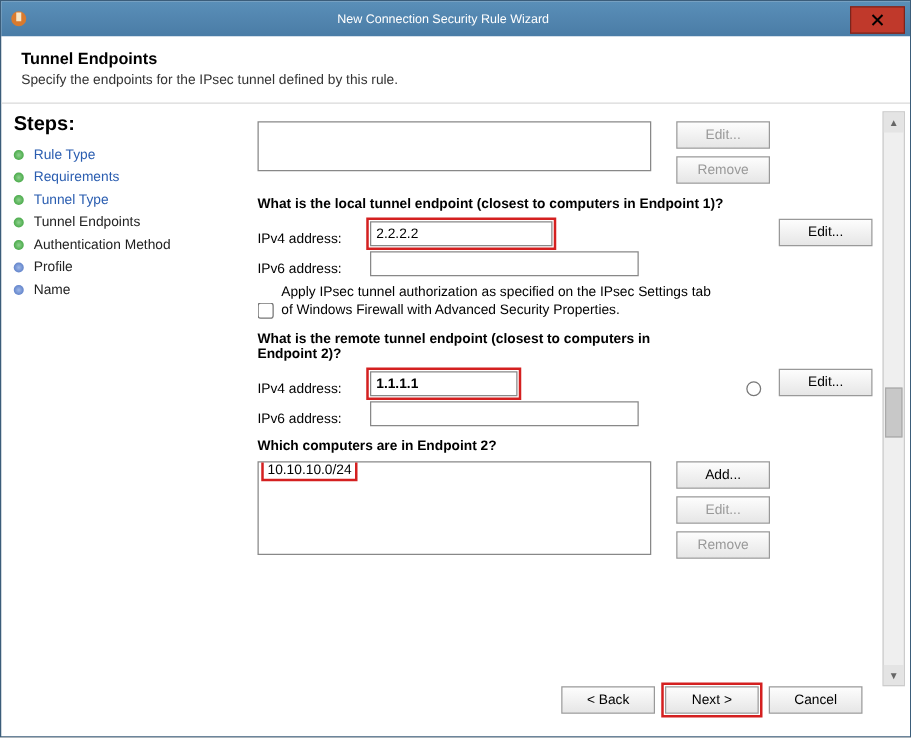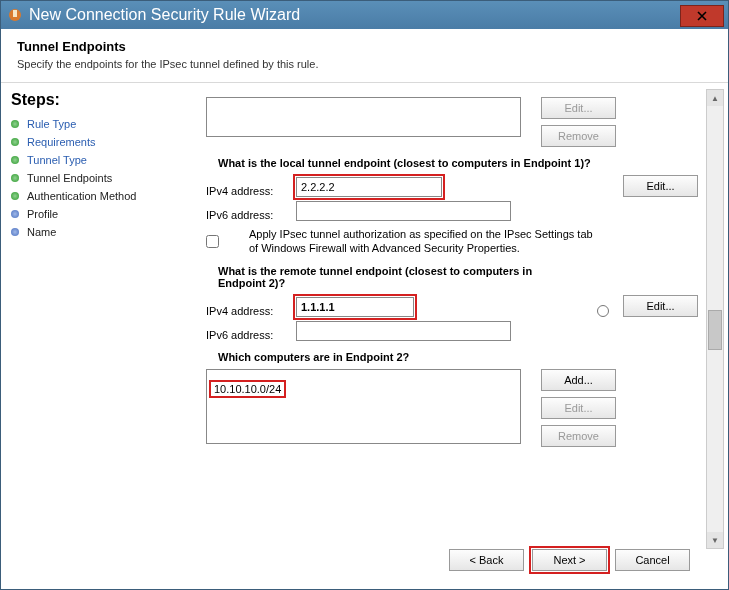--- a/index.html
+++ b/index.html
@@ -1,48 +1,48 @@
 <!DOCTYPE html>
 <html><head>
 <meta charset="utf-8">
 <style>
   * { box-sizing: border-box; }
   body { margin: 0; padding: 0; font-family: "Segoe UI", Tahoma, sans-serif; font-size: 12px; background: #888; }
   .window { width: 729px; height: 590px; background: #fff; border: 1px solid #3b5d7a; position: relative; }
   .titlebar { height: 28px; background: linear-gradient(#5a8fb8,#4a7ca6); display: flex; align-items: center; padding: 0 0 0 6px; color: #fff; }
   .titlebar .icon { width: 16px; height: 16px; margin-right: 6px; }
-  .titlebar .title { flex: 1; text-align: left; font-size: 16px; }
+  .titlebar .title { flex: 1; text-align: center; font-size: 10px; }
   .titlebar .close { width: 44px; height: 22px; background: #c0392b; border: 1px solid #7b241c; display: flex; align-items: center; justify-content: center; margin: 2px 4px 0 0; }
   .titlebar .close svg { width: 10px; height: 10px; }
   .header { padding: 10px 16px 12px 16px; border-bottom: 1px solid #d9d9d9; }
   .header h2 { margin: 0 0 4px 0; font-size: 13px; font-weight: bold; color: #000; }
   .header .sub { font-size: 11px; color: #333; }
   .body { display: flex; height: 475px; }
   .steps { width: 185px; padding: 8px 10px; }
   .steps h3 { margin: 0 0 6px 0; font-size: 16px; font-weight: bold; }
   .step { display: flex; align-items: center; padding: 3px 0; font-size: 11px; cursor: pointer; }
   .step .bullet { width: 8px; height: 8px; border-radius: 50%; margin-right: 8px; }
   .b-green { background: radial-gradient(#8fd18f,#2e9b2e); }
   .b-blue { background: radial-gradient(#9fb8e8,#4a6fbf); }
   .step.link span.lbl { color: #2a5db0; }
   .step.current span.lbl { color: #222; }
   .main { flex: 1; position: relative; padding: 10px 30px 10px 20px; overflow: hidden; }
   .scrollbar { position: absolute; right: 4px; top: 6px; width: 18px; height: 460px; background: #efefef; border: 1px solid #ccc; }
   .scroll-thumb { position: absolute; left: 1px; right: 1px; top: 220px; height: 40px; background: #c8c8c8; border: 1px solid #aaa; }
   .scroll-btn { position: absolute; left: 0; right: 0; height: 16px; background: #e4e4e4; display:flex; align-items:center; justify-content:center; font-size:8px; color:#666;}
   .scroll-btn.top { top:0; } .scroll-btn.bot { bottom:0; }
-  .section-label { font-weight: bold; font-size: 11px; margin: 10px 0 6px 12px; }
+  .section-label { font-weight: bold; font-size: 11px; margin: 10px 0 6px 0; }
   .row { display: flex; align-items: flex-end; margin: 4px 0; }
   .row label { width: 90px; font-size: 11px; }
   input[type=text] { height: 20px; border: 1px solid #888; font-size: 11px; padding: 0 4px; background:#fff; }
   .btn { width: 75px; height: 22px; background: linear-gradient(#fdfdfd,#e6e6e6); border: 1px solid #999; font-size: 11px; cursor: pointer; }
   .btn[disabled] { color: #999; }
-  .listbox { width: 315px; height: 75px; border: 1px solid #888; background: #fff; padding: 13px 5px; font-size: 11px; overflow: hidden; }
+  .listbox { width: 315px; height: 75px; border: 1px solid #888; background: #fff; padding: 0 5px; font-size: 11px; overflow: hidden; }
   .red-box { outline: 2px solid #d42020; outline-offset: 1px; }
-  .checkbox-row { display: flex; align-items: center; margin: 6px 0 0 0; gap: 24px; }
+  .checkbox-row { display: flex; align-items: flex-end; margin: 6px 0 0 0; }
   .checkbox-row input { margin: 1px 6px 0 0; }
   .checkbox-row span { font-size: 11px; line-height: 14px; width: 350px; }
   .radio { width: 12px; height: 12px; border: 1px solid #777; border-radius: 50%; margin: 0 14px 0 6px; }
   .footer { padding: 10px 28px 0 16px; display: flex; justify-content: flex-end; gap: 8px; position:absolute; bottom:18px; right:10px; }
   .rightcol { display: flex; flex-direction: column; gap: 6px; }
   .toprow .listbox { height: 40px; width:315px; }
 </style>
 </head>
 <body>
 

